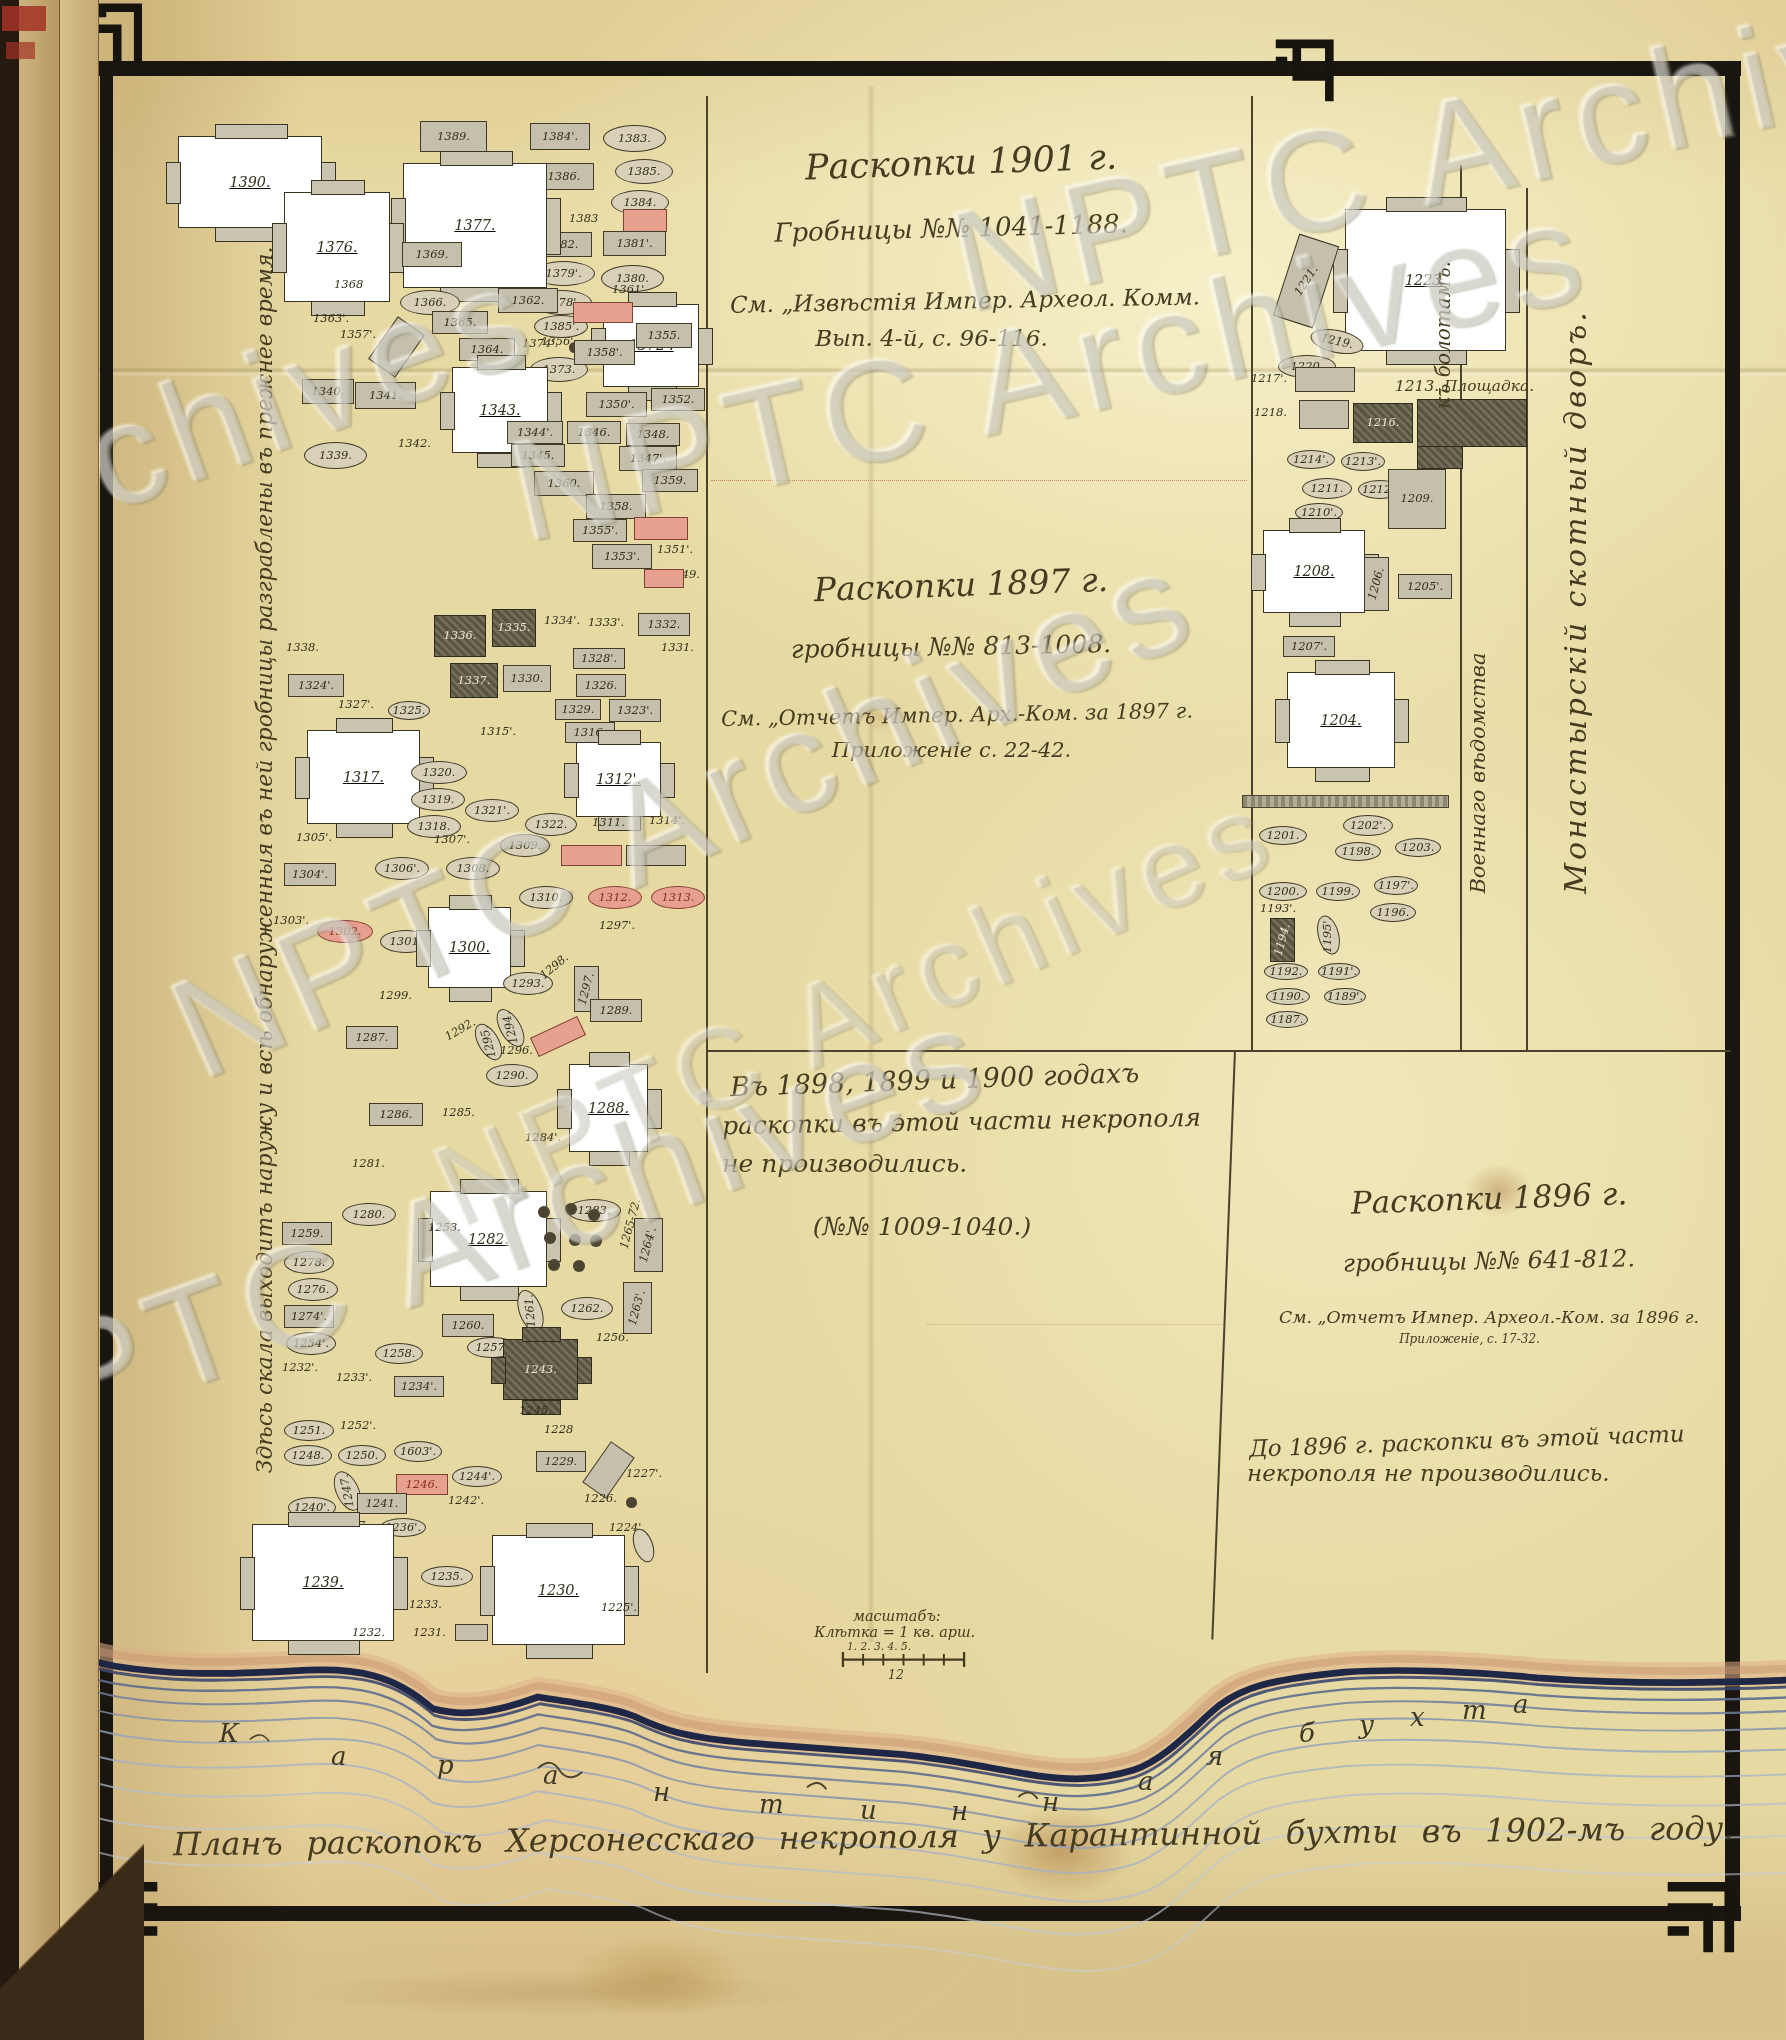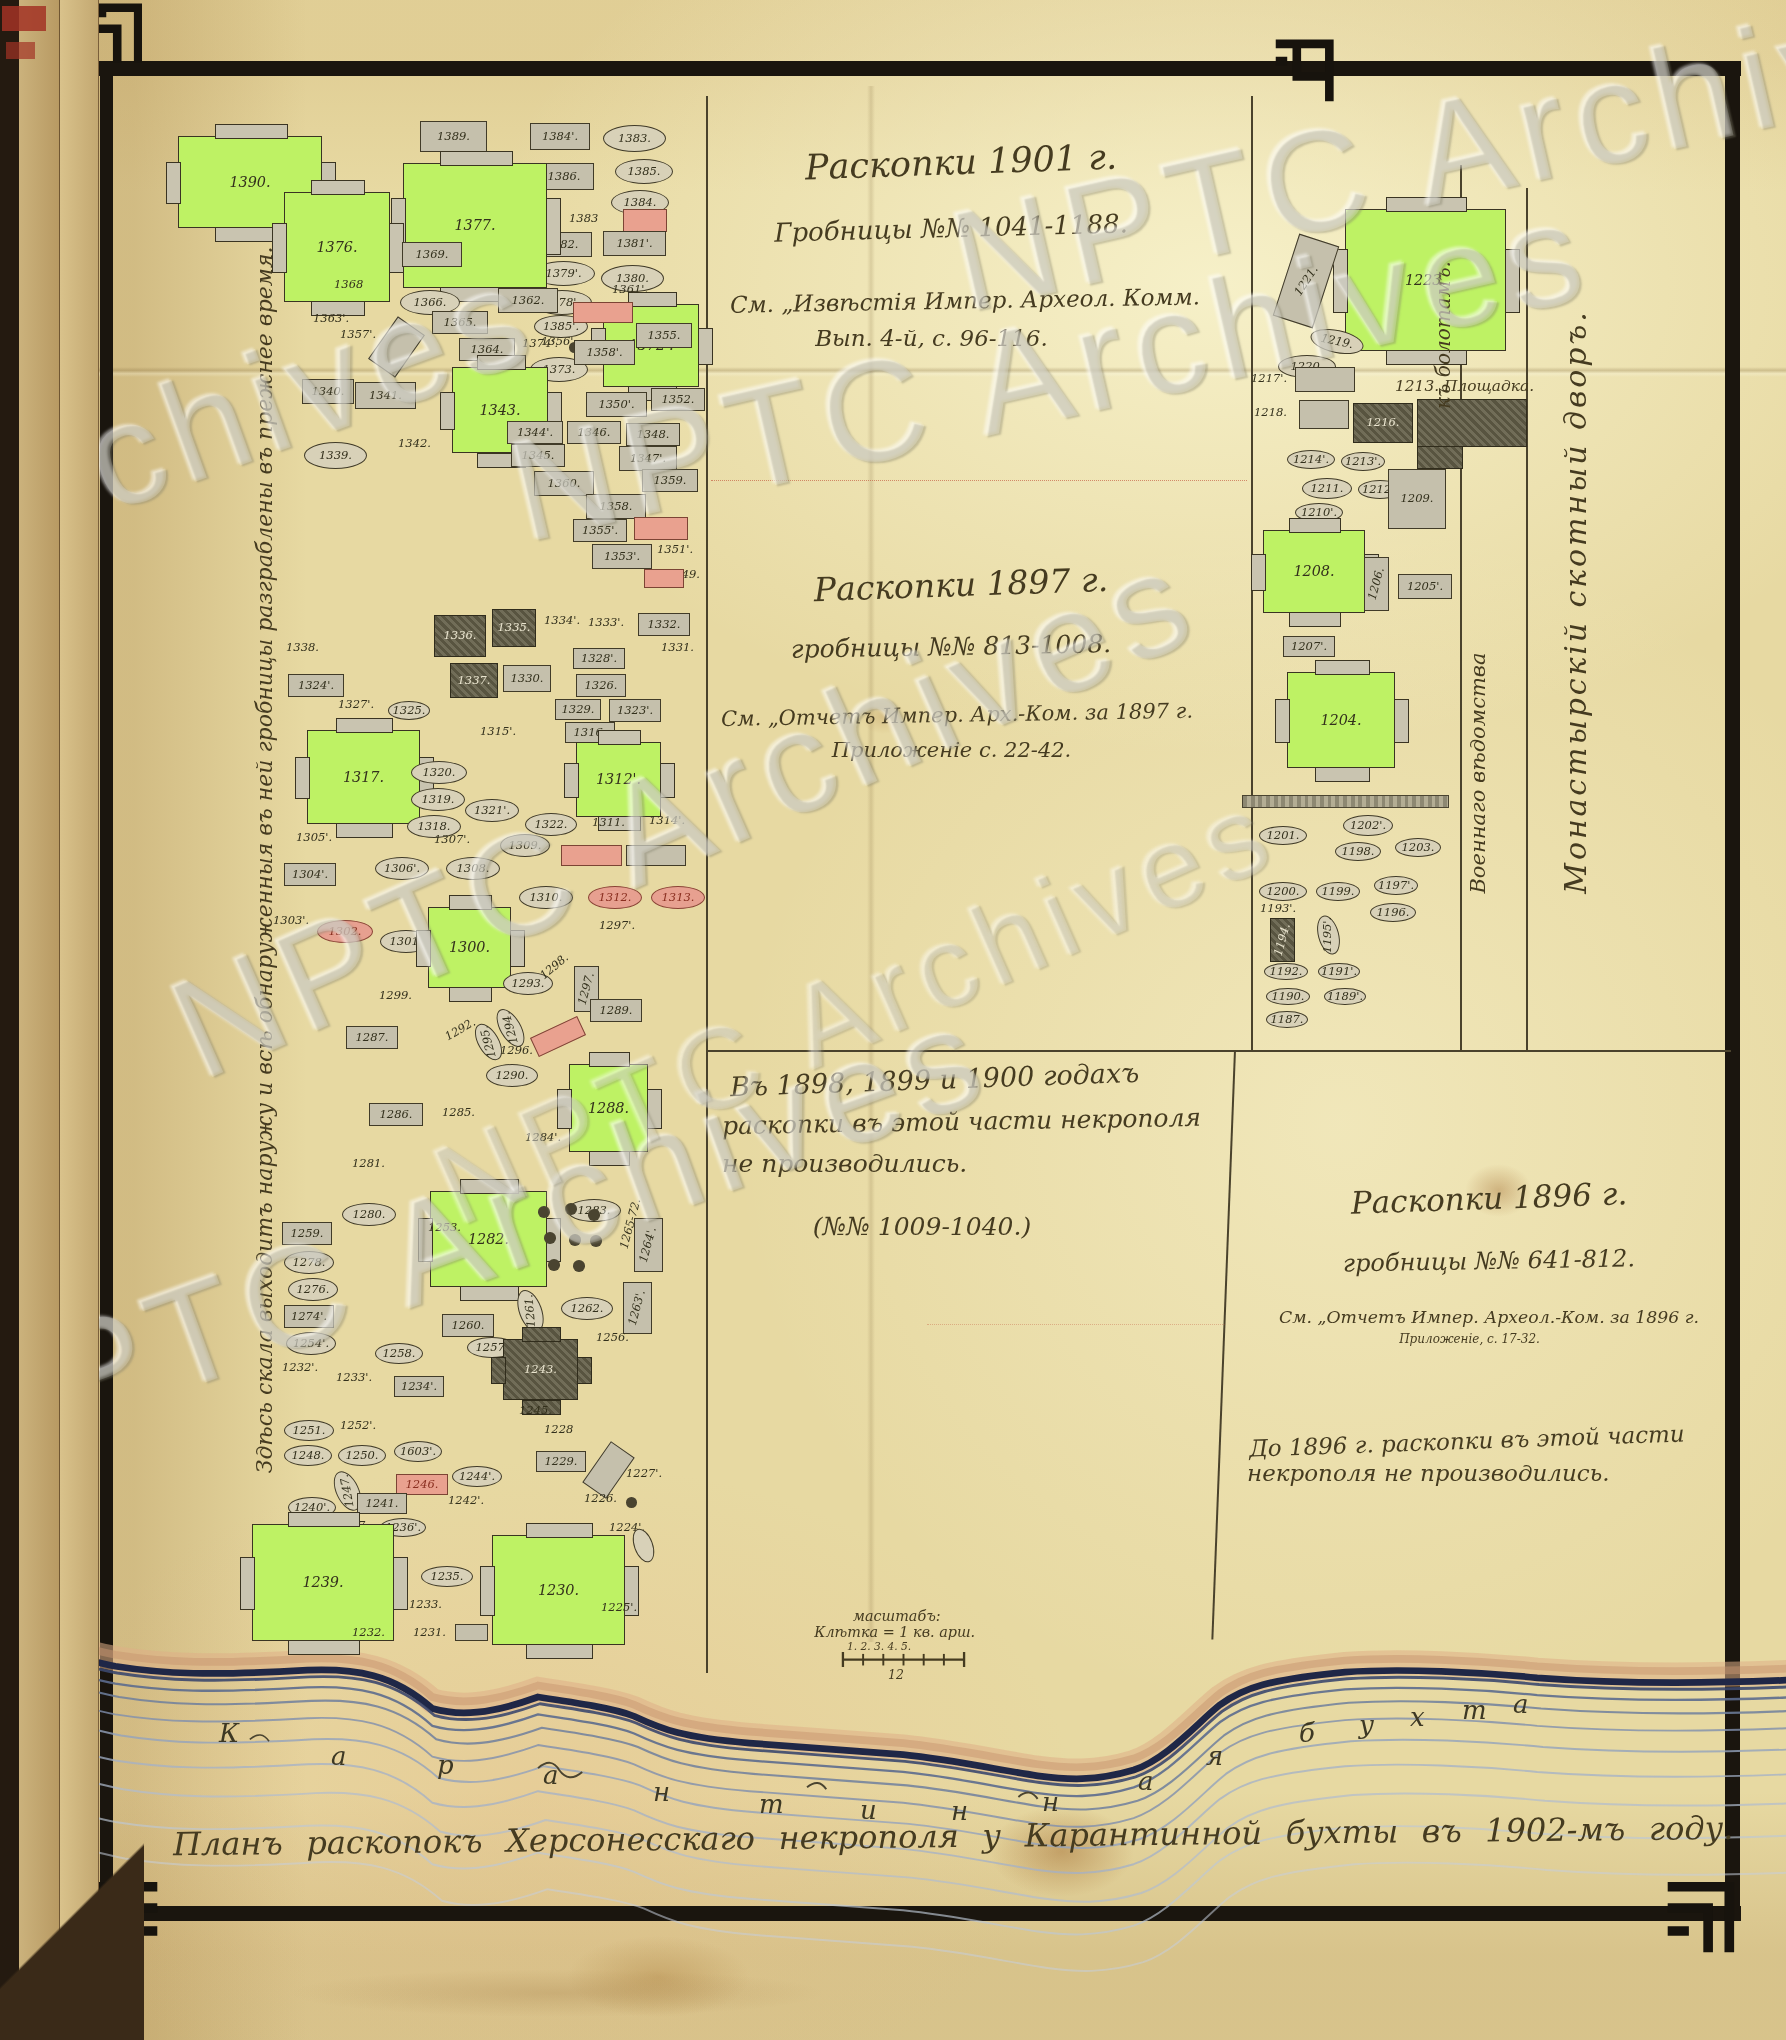--- a/index.html
+++ b/index.html
@@ -26,21 +26,21 @@
   
   .plot{position:absolute;z-index:5;display:flex;align-items:center;justify-content:center;box-sizing:border-box;}
   .plot .plbl{font:italic 11.5px "DejaVu Serif",serif;color:#33301c;white-space:nowrap;line-height:1;}
   .r{background:#c5c0ac;border:1.9px solid #413b28;}
   .e{background:#d8d1b8;border:1.9px solid #413b28;border-radius:50%;}
   .p{background:#e9a18f;border:1.9px solid #7c4434;}
   .pe{background:#e7a090;border:1.9px solid #8a4436;border-radius:50%;}
   .pe .plbl,.p .plbl{color:#8a2f20;}
   .d,.dc{background:repeating-linear-gradient(45deg,#716d58 0 2.9px,#585440 2.9px 5.8px);border:1.9px solid #302c1c;}
   .d .plbl,.dc .plbl{color:#e9e4ce;}
-  .c{background:#bef264;border:1.9px solid #3a3422;}
+  .c{background:#ffffff;border:1.9px solid #3a3422;text-decoration:underline;}
   .c .plbl{font-size:14.4px;z-index:2;}
   .hatch{background:repeating-linear-gradient(90deg,#8d8872 0 3.8px,#b3ad94 3.8px 7.7px);border:1px solid #4a4430;}
   .dot{background:#4a4430;border-radius:50%;}
   .l{background:none;border:none;}
   .tab{position:absolute;background:#c9c4b0;border:1.9px solid #3a3422;}
   .dc .tab{background:repeating-linear-gradient(45deg,#716d58 0 2.9px,#585440 2.9px 5.8px);border-color:#302c1c;}
   
   .hw{position:absolute;z-index:6;color:#453b20;font-family:"DejaVu Serif",serif;font-style:italic;white-space:nowrap;}
   .ctr{text-align:center;}
   .vert{transform:rotate(-90deg);}

